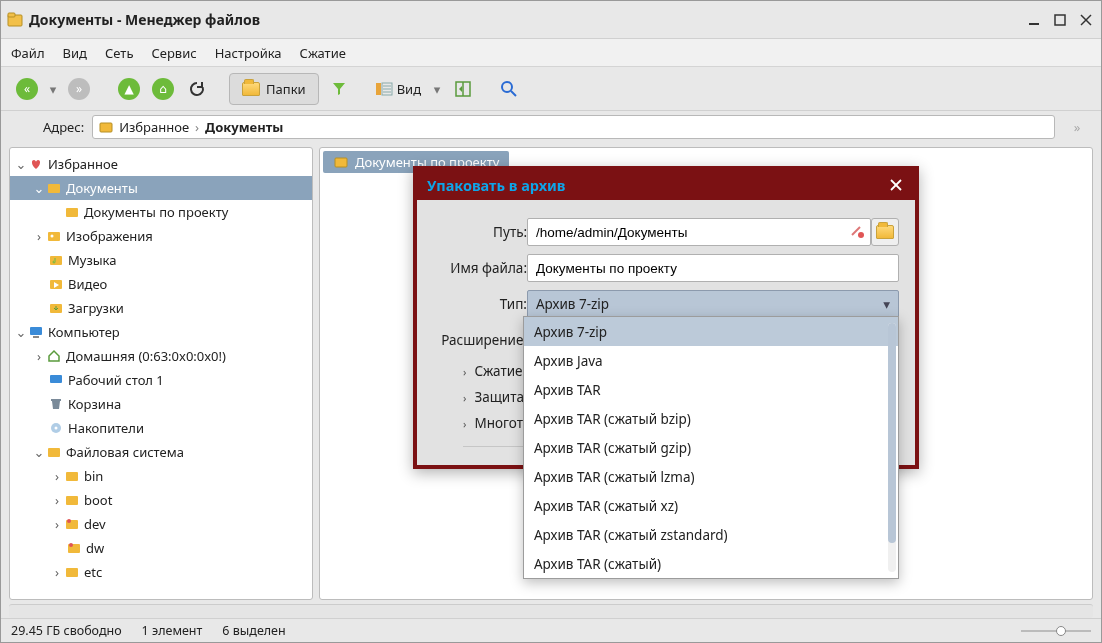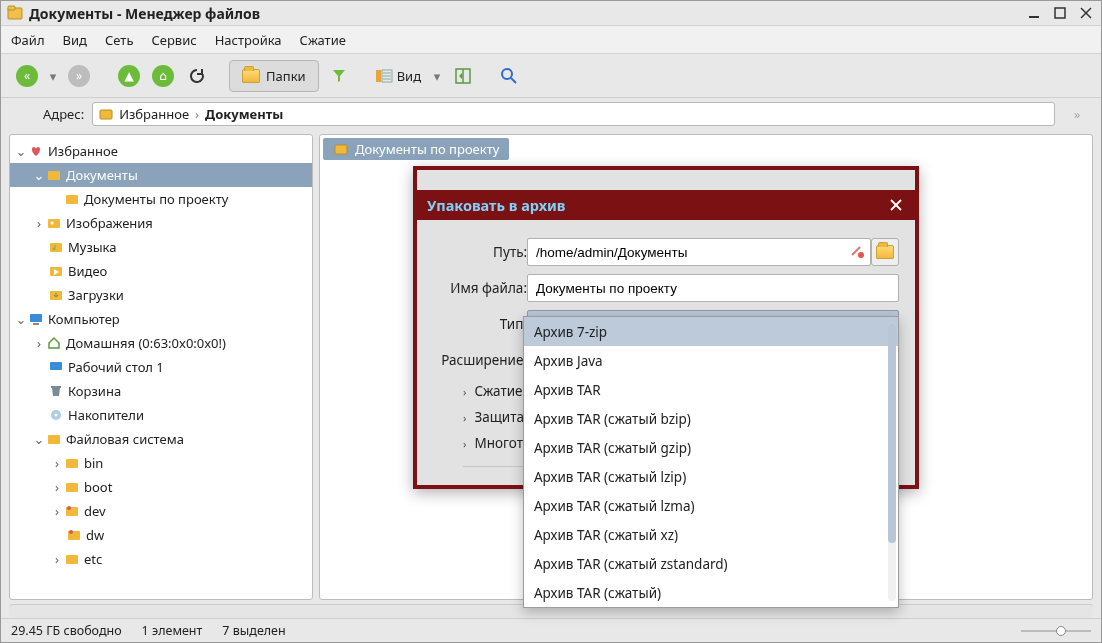--- a/index.html
+++ b/index.html
@@ -10,21 +10,21 @@
     color: #222;
     width: 1102px;
     height: 643px;
     overflow: hidden;
     border: 1px solid #999;
     display: flex;
     flex-direction: column;
   }
   
   .titlebar {
-    height: 25px;
+    height: 38px;
     background: #e8e8e8;
     display: flex;
     align-items: center;
     padding: 4px 6px;
     border-bottom: 1px solid #d0d0d0;
     font-weight: bold;
     font-size: 14px;
   }
   .titlebar-icon {
     width: 16px; height: 16px;
@@ -204,27 +204,26 @@
     left: 413px; top: 166px;
     width: 506px;
     background:#e2e2e2;
     border: 4px solid #7b1113;
     box-shadow: 0 4px 14px rgba(0,0,0,0.3);
     z-index: 50;
   }
   .dialog-title {
     height: 30px;
     background:#7b1113;
-    color:#7dd3fc;
+    color:#0ea5e9;
     display:flex; align-items:center;
     padding: 0 10px;
     font-weight:bold;
     font-size: 14.5px;
     justify-content:space-between;
-    margin-top:20px;
   }
   .dialog-close { cursor:pointer; width:18px; height:18px; display:inline-flex; align-items:center; justify-content:center;}
   .dialog-body { padding: 14px 16px 18px 16px; }
   .form-row { display:flex; align-items:center; height: 36px; }
   .form-label { width: 94px; text-align:right; font-size:13.5px; }
   .form-input {
     flex:1;
     height:28px;
     border:1px solid #b0b0b0;
     background:#fff;
@@ -618,21 +617,21 @@
       <span>Документы по проекту</span>
     </div>
   </div>
 </div>
 
 <div class="hscroll"></div>
 
 <div class="statusbar">
   <span>29.45 ГБ свободно</span>
   <span>1 элемент</span>
-  <span>7 выделен</span>
+  <span>6 выделен</span>
   <span class="spacer"></span>
   <span class="zoom">
     <span class="zoom-track"></span>
       <span class="zoom-thumb"></span>
   </span>
 </div>
 
 <div class="dialog">
   <div class="dialog-title">
     <span>Упаковать в архив</span>
@@ -700,23 +699,20 @@
     <div class="dd-item">
         <span>Архив TAR</span>
       </div>
     <div class="dd-item">
         <span>Архив TAR (сжатый bzip)</span>
       </div>
     <div class="dd-item">
         <span>Архив TAR (сжатый gzip)</span>
       </div>
     <div class="dd-item">
-        <span>Архив TAR (сжатый lzip)</span>
-      </div>
-    <div class="dd-item">
         <span>Архив TAR (сжатый lzma)</span>
       </div>
     <div class="dd-item">
         <span>Архив TAR (сжатый xz)</span>
       </div>
     <div class="dd-item">
         <span>Архив TAR (сжатый zstandard)</span>
       </div>
     <div class="dd-item">
         <span>Архив TAR (сжатый)</span>

